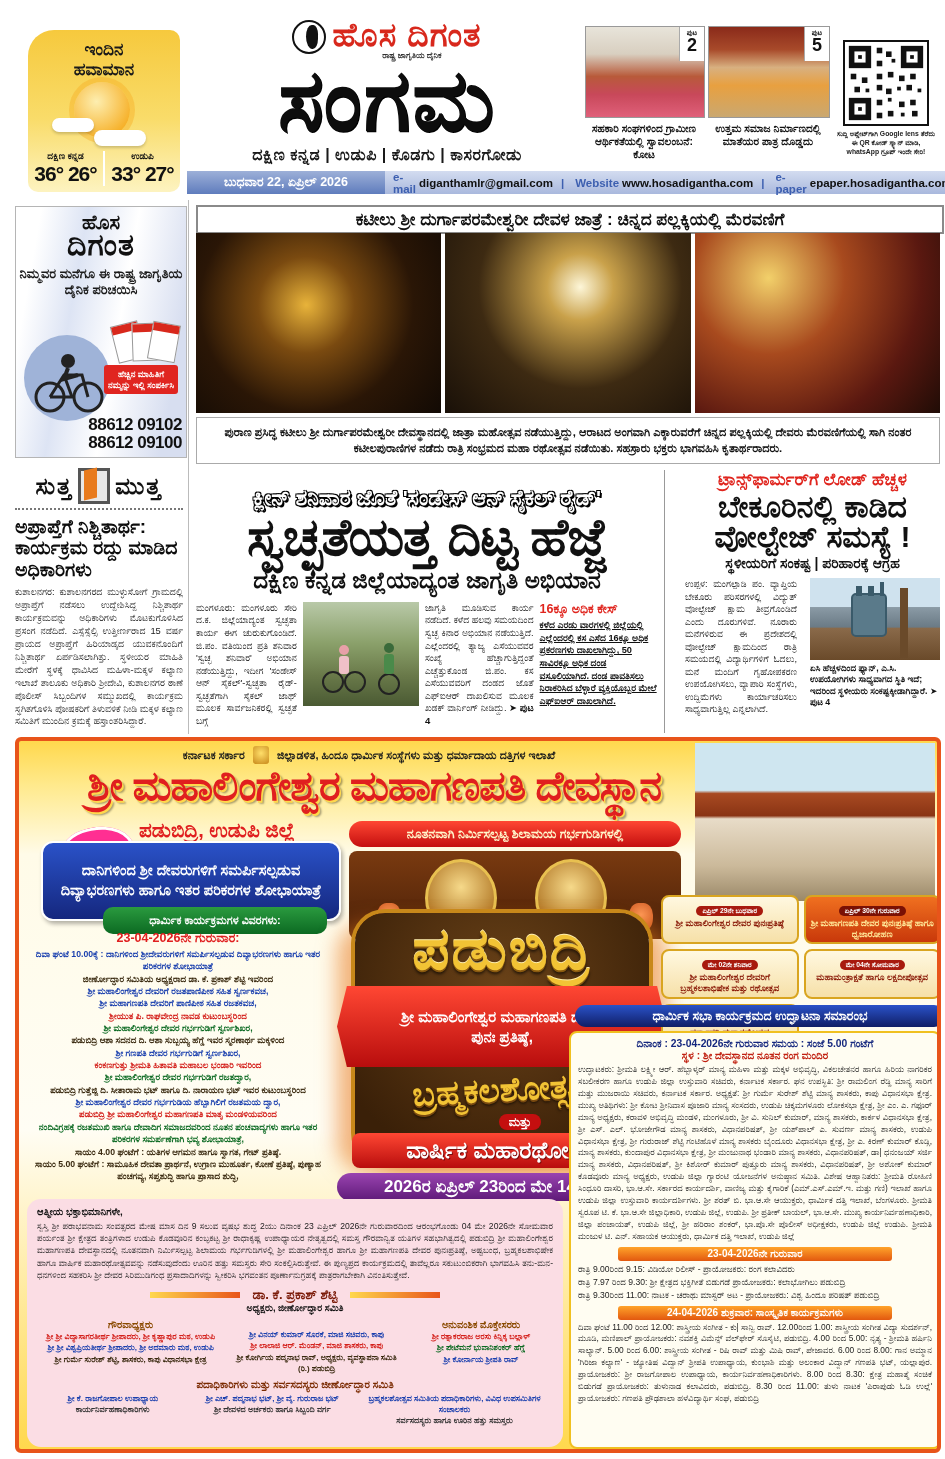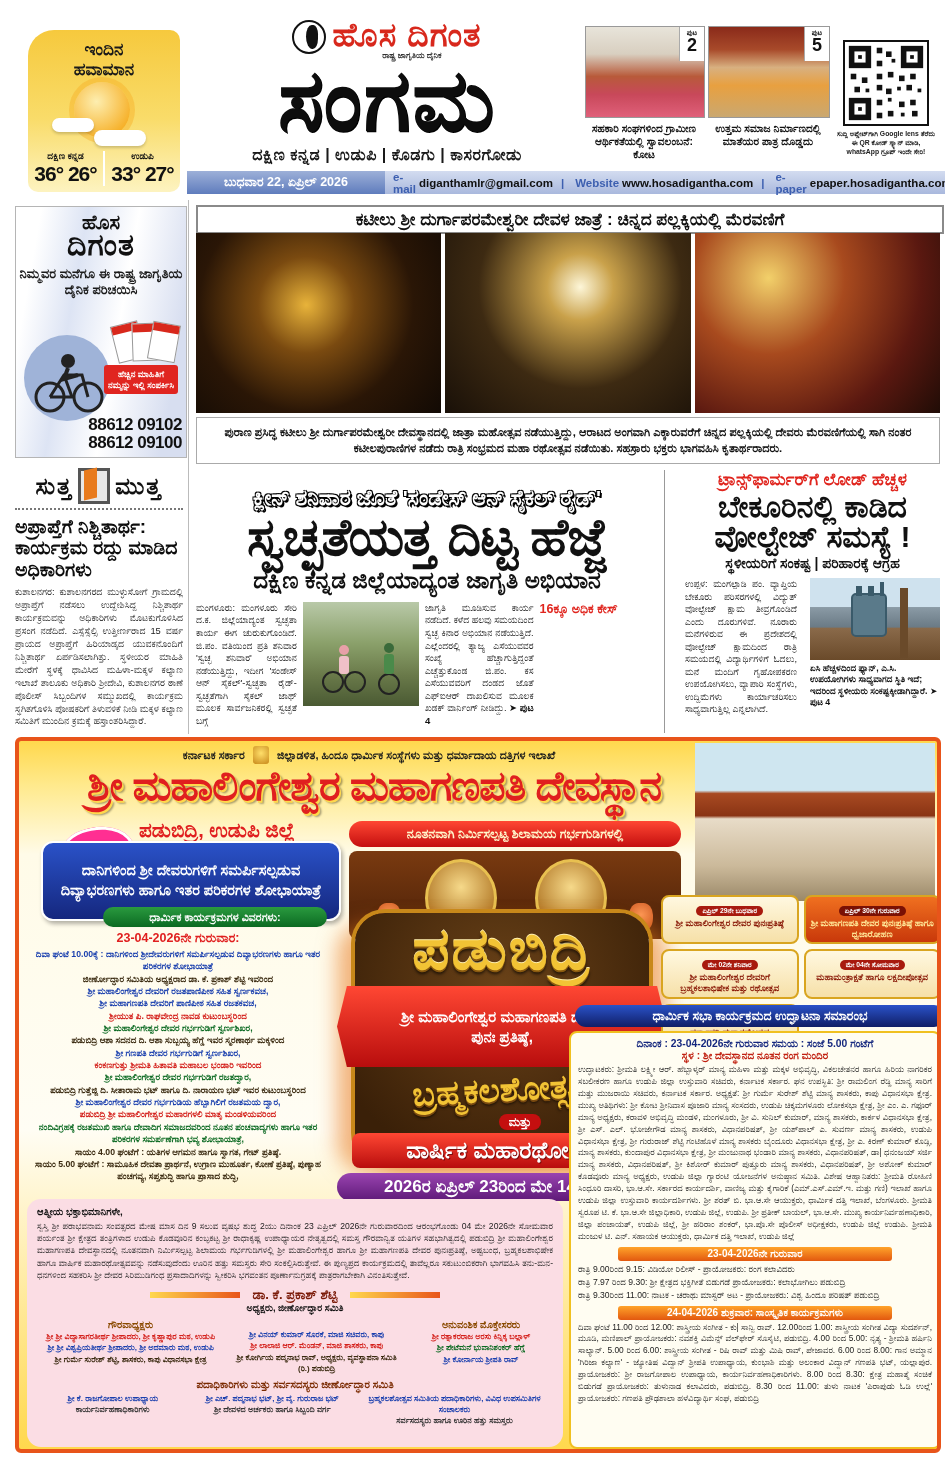--- a/index.html
+++ b/index.html
@@ -113,21 +113,21 @@
   .bluebox{position:absolute;left:22px;top:100px;width:300px;height:80px;background:linear-gradient(180deg,#2a52c8,#15277e);
            border:2px solid #fff;border-radius:12px;color:#fff;display:flex;align-items:center;justify-content:center;text-align:center;
            font-size:14.5px;font-weight:900;line-height:1.35;padding:0 8px;box-sizing:border-box;box-shadow:2px 3px 4px rgba(0,0,0,.3);}
   .redband{position:absolute;left:330px;top:80px;width:332px;height:26px;background:linear-gradient(180deg,#ff4733,#c40f0f);
            border-radius:13px;color:#fff7cc;font-size:12.5px;font-weight:900;display:flex;align-items:center;justify-content:center;}
   .deities{position:absolute;left:330px;top:110px;width:332px;height:88px;background:linear-gradient(180deg,#7a3a10,#4a2008);
            border-radius:8px;overflow:hidden;}
   .dcircle{position:absolute;top:8px;width:66px;height:72px;border-radius:50%;border:3px solid #e8c050;
            background:radial-gradient(circle at 50% 35%,#f6d98a,#a86a18 80%);}
   .kalash{position:absolute;bottom:6px;width:24px;height:30px;background:radial-gradient(circle at 50% 40%,#ff9a5a,#c24a14);border-radius:40% 40% 50% 50%;}
-  .greenbar{position:absolute;left:84px;top:166px;width:224px;height:20px;background:linear-gradient(180deg,#2a9a3f,#0c6a22);
+  .greenbar{position:absolute;left:84px;top:166px;width:224px;height:27px;background:linear-gradient(180deg,#2a9a3f,#0c6a22);
             border-radius:10px;color:#fff;font-size:11px;font-weight:900;display:flex;align-items:center;justify-content:center;}
   .details{position:absolute;left:6px;top:190px;width:306px;text-align:center;}
   .ddate{font-size:12.5px;font-weight:900;color:#e01f1f;margin-bottom:2px;}
   .dl{font-size:8.7px;font-weight:700;line-height:1.42;}
   .c-blue{color:#1a3fae;} .c-red{color:#d4211c;} .c-green{color:#0c6a22;} .c-dark{color:#3a2a10;}
   .ornate{position:absolute;left:306px;top:168px;width:354px;height:290px;text-align:center;}
   .shield{position:absolute;left:30px;top:4px;width:294px;height:250px;border-radius:30px;
           background:radial-gradient(circle at 50% 30%,#6a4218,#3a2008 80%);box-shadow:0 0 0 4px #c8881a,-18px 10px 20px rgba(232,120,30,.55),18px 10px 20px rgba(232,120,30,.55);}
   .padu{position:relative;font-size:58px;font-weight:900;letter-spacing:2px;color:#f2c335;
         text-shadow:0 2px 0 #8a5a10,0 4px 3px rgba(0,0,0,.6),0 -1px 0 #fff0b0;margin-top:6px;}
@@ -355,20 +355,21 @@
             <circle cx="86" cy="46" r="5" fill="#3a6a3a"></circle>
               <rect x="81" y="52" width="10" height="20" rx="3" fill="#4a8a4a"></rect>
           </svg>
         </div>
         <div class="cytext" style="width:112px;">
           <span>ಜಾಗೃತಿ ಮೂಡಿಸುವ ಕಾರ್ಯ ನಡೆದಿದೆ. ಕಳೆದ ಹಲವು ಸಮಯದಿಂದ ಸ್ವಚ್ಛ ಕಿನಾರ ಅಭಿಯಾನ ನಡೆಯುತ್ತಿದೆ. ಎಲ್ಲೆಂದರಲ್ಲಿ ತ್ಯಾಜ್ಯ ಎಸೆಯುವವರ ಸಂಖ್ಯೆ ಹೆಚ್ಚಾಗುತ್ತಿದ್ದಂತೆ ಎಚ್ಚೆತ್ತುಕೊಂಡ ಜಿ.ಪಂ. ಕಸ ಎಸೆಯುವವರಿಗೆ ದಂಡದ ಜೊತೆ ಎಫ್‌ಐಆರ್ ದಾಖಲಿಸುವ ಮೂಲಕ ಖಡಕ್ ವಾರ್ನಿಂಗ್ ನೀಡಿದ್ದು.</span>
           <span class="jump">➤ ಪುಟ 4</span>
         </div>
         <div class="cyside">
           <div class="cs-head">16ಕ್ಕೂ ಅಧಿಕ ಕೇಸ್</div>
+          <div class="cs-body">ಕಳೆದ ಎರಡು ವಾರಗಳಲ್ಲಿ ಜಿಲ್ಲೆಯಲ್ಲಿ ಎಲ್ಲೆಂದರಲ್ಲಿ ಕಸ ಎಸೆದ 16ಕ್ಕೂ ಅಧಿಕ ಪ್ರಕರಣಗಳು ದಾಖಲಾಗಿದ್ದು, 50 ಸಾವಿರಕ್ಕೂ ಅಧಿಕ ದಂಡ ವಸೂಲಿಯಾಗಿದೆ. ದಂಡ ಪಾವತಿಸಲು ನಿರಾಕರಿಸಿದ ಬೆಳ್ಳಾರೆ ವ್ಯಕ್ತಿಯೊಬ್ಬರ ಮೇಲೆ ಎಫ್‌ಐಆರ್ ದಾಖಲಾಗಿದೆ.</div>
         </div>
       </div>
     </div>
 
     <div class="voltage">
       <div class="kicker2">ಟ್ರಾನ್ಸ್‌ಫಾರ್ಮರ್‌ಗೆ ಲೋಡ್ ಹೆಚ್ಚಳ</div>
       <div class="hl2">ಬೇಕೂರಿನಲ್ಲಿ ಕಾಡಿದ ವೋಲ್ಟೇಜ್ ಸಮಸ್ಯೆ !</div>
       <div class="sub2">ಸ್ಥಳೀಯರಿಗೆ ಸಂಕಷ್ಟ | ಪರಿಹಾರಕ್ಕೆ ಆಗ್ರಹ</div>
       <div class="vbody">
         <div class="vtext">ಉಪ್ಪಳ: ಮಂಗಲ್ಪಾಡಿ ಪಂ. ವ್ಯಾಪ್ತಿಯ ಬೇಕೂರು ಪರಿಸರಗಳಲ್ಲಿ ವಿದ್ಯುತ್ ವೋಲ್ಟೇಜ್ ಕ್ಷಾಮ ತೀವ್ರಗೊಂಡಿದೆ ಎಂದು ದೂರುಗಳಿವೆ. ನೂರಾರು ಮನೆಗಳಿರುವ ಈ ಪ್ರದೇಶದಲ್ಲಿ ವೋಲ್ಟೇಜ್ ಕ್ಷಾಮದಿಂದ ರಾತ್ರಿ ಸಮಯದಲ್ಲಿ ವಿದ್ಯಾರ್ಥಿಗಳಿಗೆ ಓದಲು, ಮನೆ ಮಂದಿಗೆ ಗೃಹೋಪಕರಣ ಉಪಯೋಗಿಸಲು, ವ್ಯಾಪಾರಿ ಸಂಸ್ಥೆಗಳು, ಉದ್ದಿಮೆಗಳು ಕಾರ್ಯಾಚರಿಸಲು ಸಾಧ್ಯವಾಗುತ್ತಿಲ್ಲ ಎನ್ನಲಾಗಿದೆ.</div>
@@ -417,21 +418,21 @@
       <div class="dl c-blue">ಶ್ರೀ ಮಹಾಲಿಂಗೇಶ್ವರ ದೇವರಿಗೆ ರಜತಪಾಣಿಪೀಠ ಸಹಿತ ಸ್ವರ್ಣಕವಚ,</div>
       <div class="dl c-blue">ಶ್ರೀ ಮಹಾಗಣಪತಿ ದೇವರಿಗೆ ಪಾಣಿಪೀಠ ಸಹಿತ ರಜತಕವಚ,</div>
       <div class="dl c-red">ಶ್ರೀಯುತ ಪಿ. ರಾಘವೇಂದ್ರ ನಾವಡ ಕುಟುಂಬಸ್ಥರಿಂದ</div>
       <div class="dl c-green">ಶ್ರೀ ಮಹಾಲಿಂಗೇಶ್ವರ ದೇವರ ಗರ್ಭಗುಡಿಗೆ ಸ್ವರ್ಣಶಿಖರ,</div>
       <div class="dl c-dark">ಪಡುಬಿದ್ರಿ ಆಶಾ ಸದನದ ದಿ. ಆಶಾ ಸುಬ್ಬಯ್ಯ ಹೆಗ್ಡೆ ಇವರ ಸ್ಮರಣಾರ್ಥ ಮಕ್ಕಳಿಂದ</div>
       <div class="dl c-blue">ಶ್ರೀ ಗಣಪತಿ ದೇವರ ಗರ್ಭಗುಡಿಗೆ ಸ್ವರ್ಣಶಿಖರ,</div>
       <div class="dl c-red">ಕಂಕಣಗುತ್ತು ಶ್ರೀಮತಿ ಹಿತಾವತಿ ಮಹಾಬಲ ಭಂಡಾರಿ ಇವರಿಂದ</div>
       <div class="dl c-green">ಶ್ರೀ ಮಹಾಲಿಂಗೇಶ್ವರ ದೇವರ ಗರ್ಭಗುಡಿಗೆ ರಜತದ್ವಾರ,</div>
       <div class="dl c-dark">ಪಡುಬಿದ್ರಿ ಗುತ್ತೆಜ್ಜಿ ದಿ. ಸೀತಾರಾಮ ಭಟ್ ಹಾಗೂ ದಿ. ನಾರಾಯಣ ಭಟ್ ಇವರ ಕುಟುಂಬಸ್ಥರಿಂದ</div>
       <div class="dl c-blue">ಶ್ರೀ ಮಹಾಲಿಂಗೇಶ್ವರ ದೇವರ ಗರ್ಭಗುಡಿಯ ಹೆಬ್ಬಾಗಿಲಿಗೆ ರಜತಮಯ ದ್ವಾರ,</div>
-      <div class="dl c-red">ಪಡುಬಿದ್ರಿ ಶ್ರೀ ಮಹಾಲಿಂಗೇಶ್ವರ ಮಹಾರಗಳಲಿ ಮಾತೃ ಮಂಡಳಿಯವರಿಂದ</div>
+      <div class="dl c-red">ಪಡುಬಿದ್ರಿ ಶ್ರೀ ಮಹಾಲಿಂಗೇಶ್ವರ ಮಹಾಗಣಪತಿ ಮಾತೃ ಮಂಡಳಿಯವರಿಂದ</div>
       <div class="dl c-green">ನಂದಿವಿಗ್ರಹಕ್ಕೆ ರಜತಮುಖಿ ಹಾಗೂ ದೇವಾದಿಗ ಸಮಾಜದವರಿಂದ ನೂತನ ಪಂಚವಾದ್ಯಗಳು ಹಾಗೂ ಇತರ ಪರಿಕರಗಳ ಸಮರ್ಪಣೆಗಾಗಿ ಭವ್ಯ ಶೋಭಾಯಾತ್ರೆ,</div>
       <div class="dl c-dark">ಸಾಯಂ 4.00 ಘಂಟೆಗೆ : ಯತಿಗಳ ಆಗಮನ ಹಾಗೂ ಸ್ವಾಗತ, ಗೇಟ್ ಪ್ರತಿಷ್ಠೆ.</div>
       <div class="dl c-dark">ಸಾಯಂ 5.00 ಘಂಟೆಗೆ : ಸಾಮೂಹಿಕ ದೇವತಾ ಪ್ರಾರ್ಥನೆ, ಉಗ್ರಾಣ ಮುಹೂರ್ತ, ಕೋಣೆ ಪ್ರತಿಷ್ಠೆ, ಪುಣ್ಯಾಹ ಪಂಚಗವ್ಯ, ಸಪ್ತಶುದ್ಧಿ ಹಾಗೂ ಪ್ರಾಸಾದ ಶುದ್ಧಿ,</div>
     </div>
 
     <div class="ornate">
       <div class="shield"></div>
       <div class="padu">ಪಡುಬಿದ್ರಿ</div>
       <div class="ribbon">
         <span>ಶ್ರೀ ಮಹಾಲಿಂಗೇಶ್ವರ ಮಹಾಗಣಪತಿ ದೇವರ</span><br><span>ಪುನಃ ಪ್ರತಿಷ್ಠೆ,</span>

